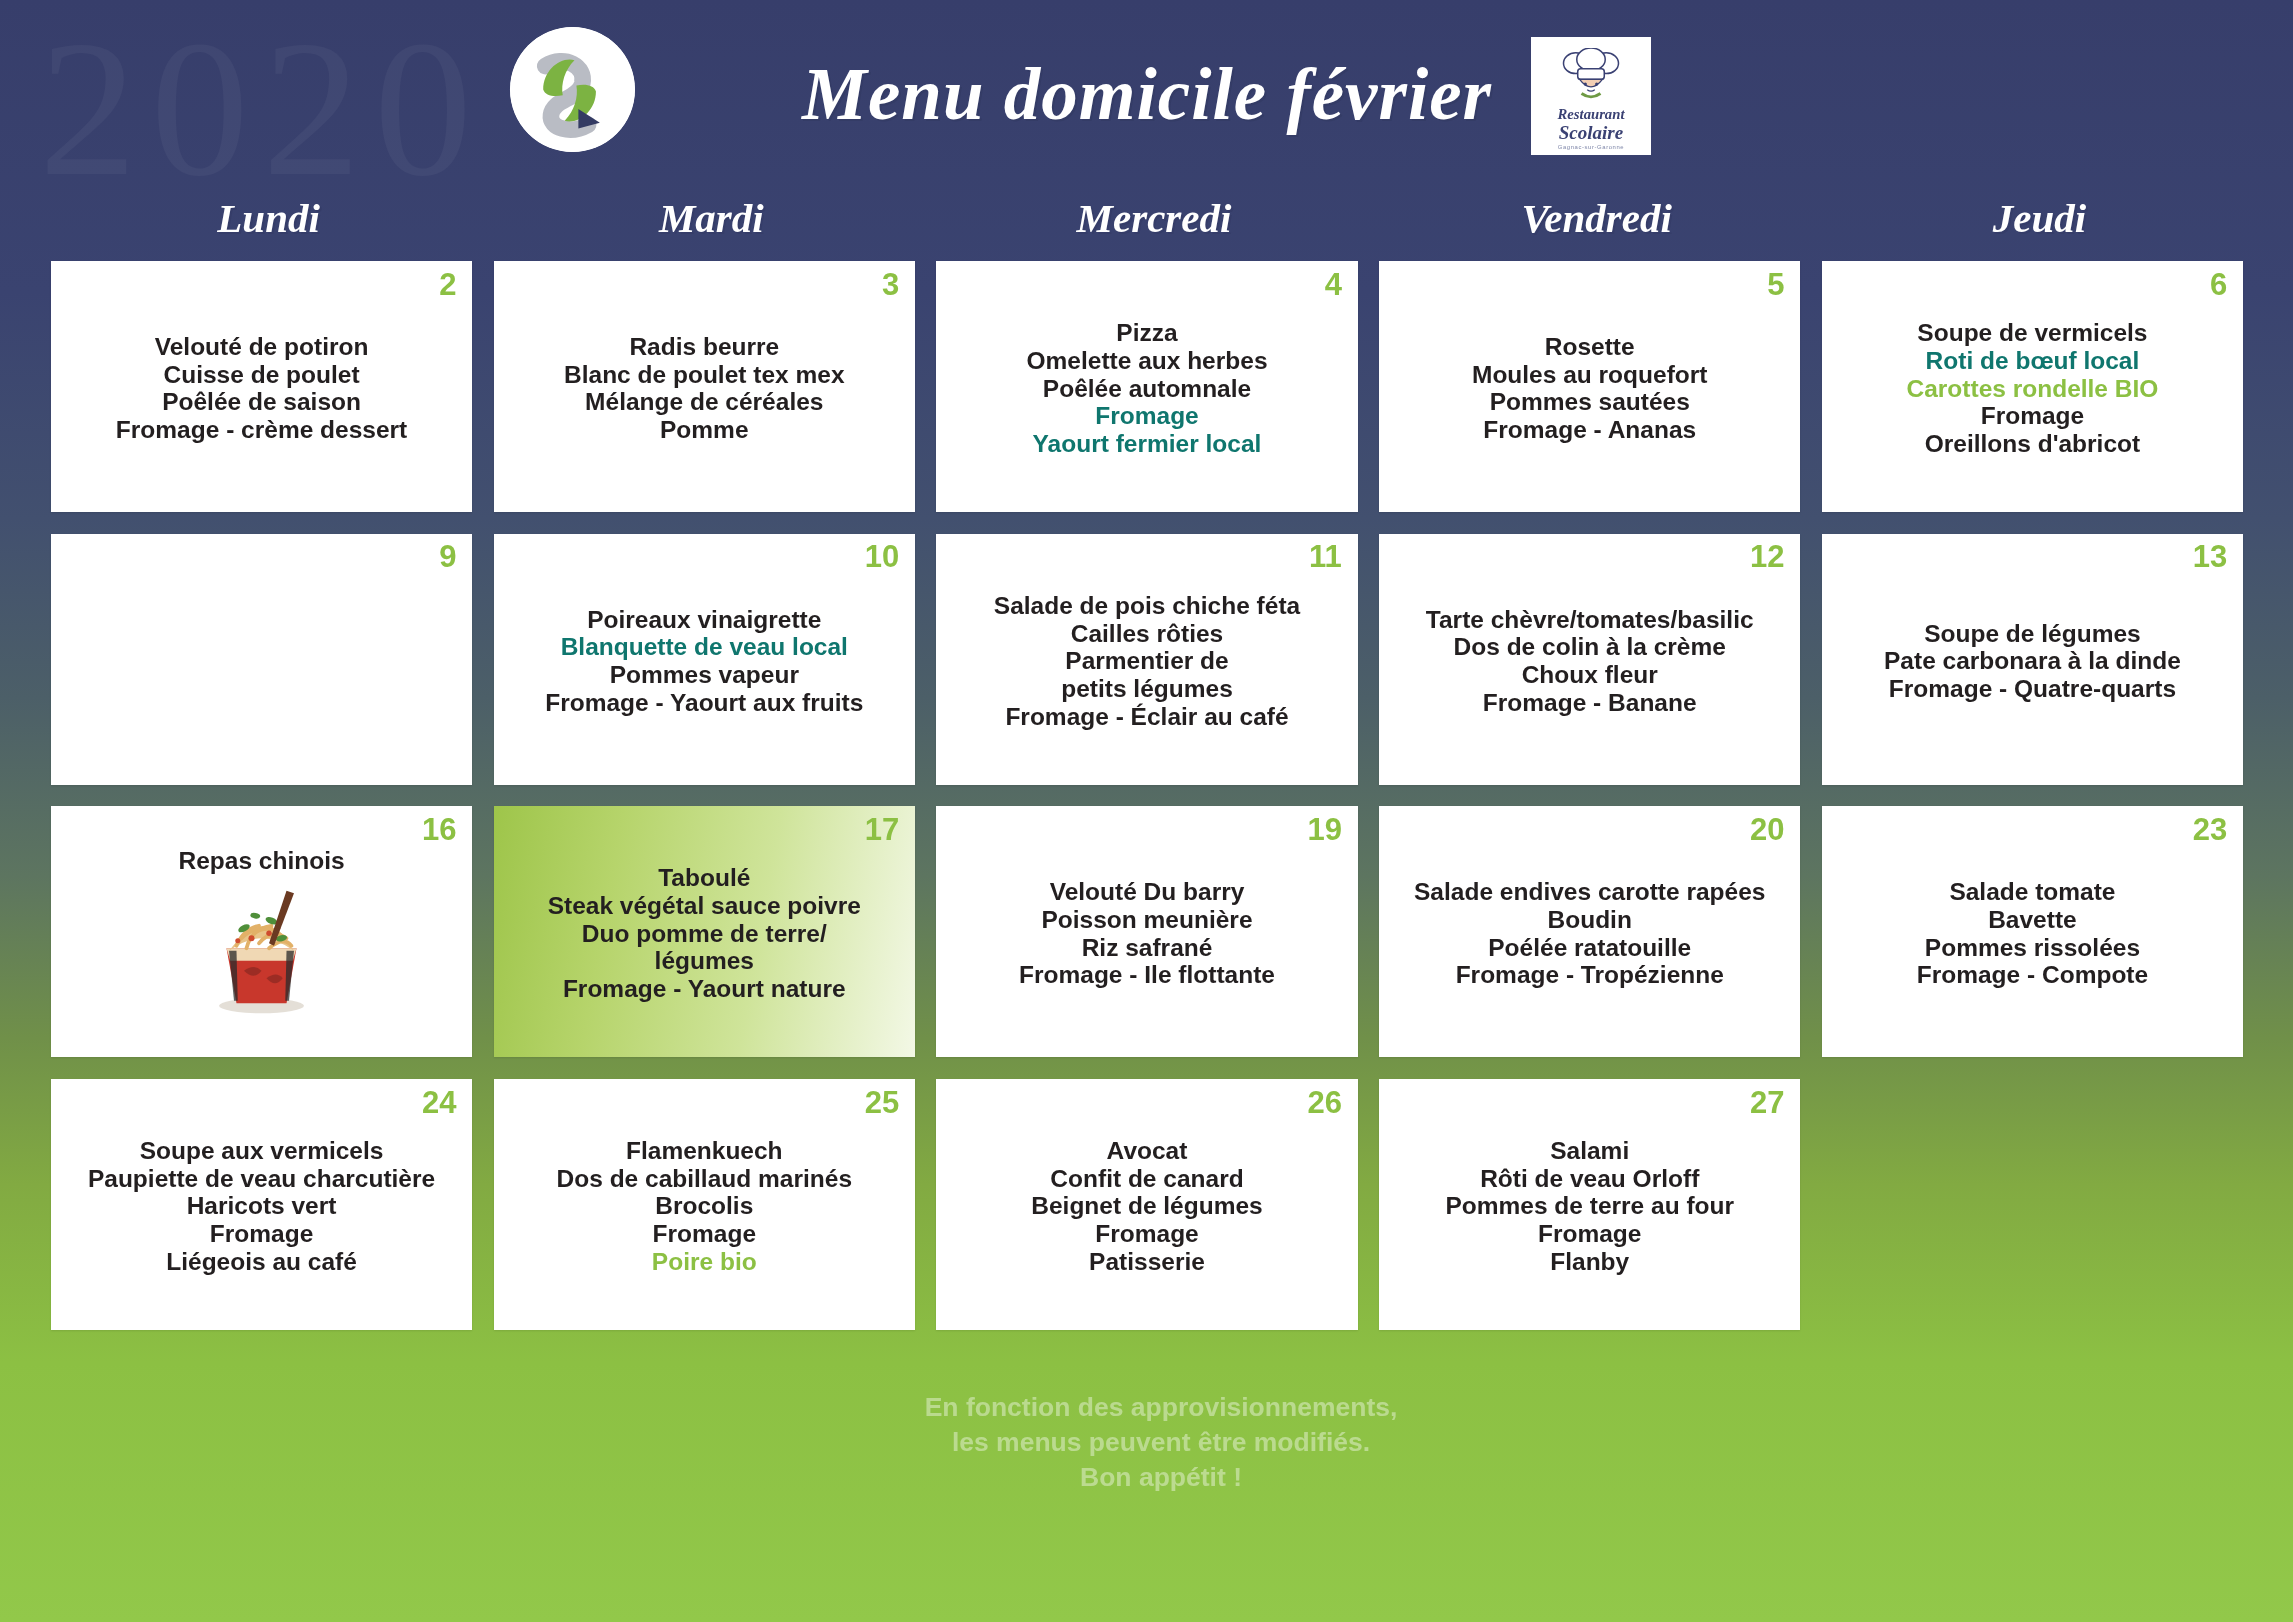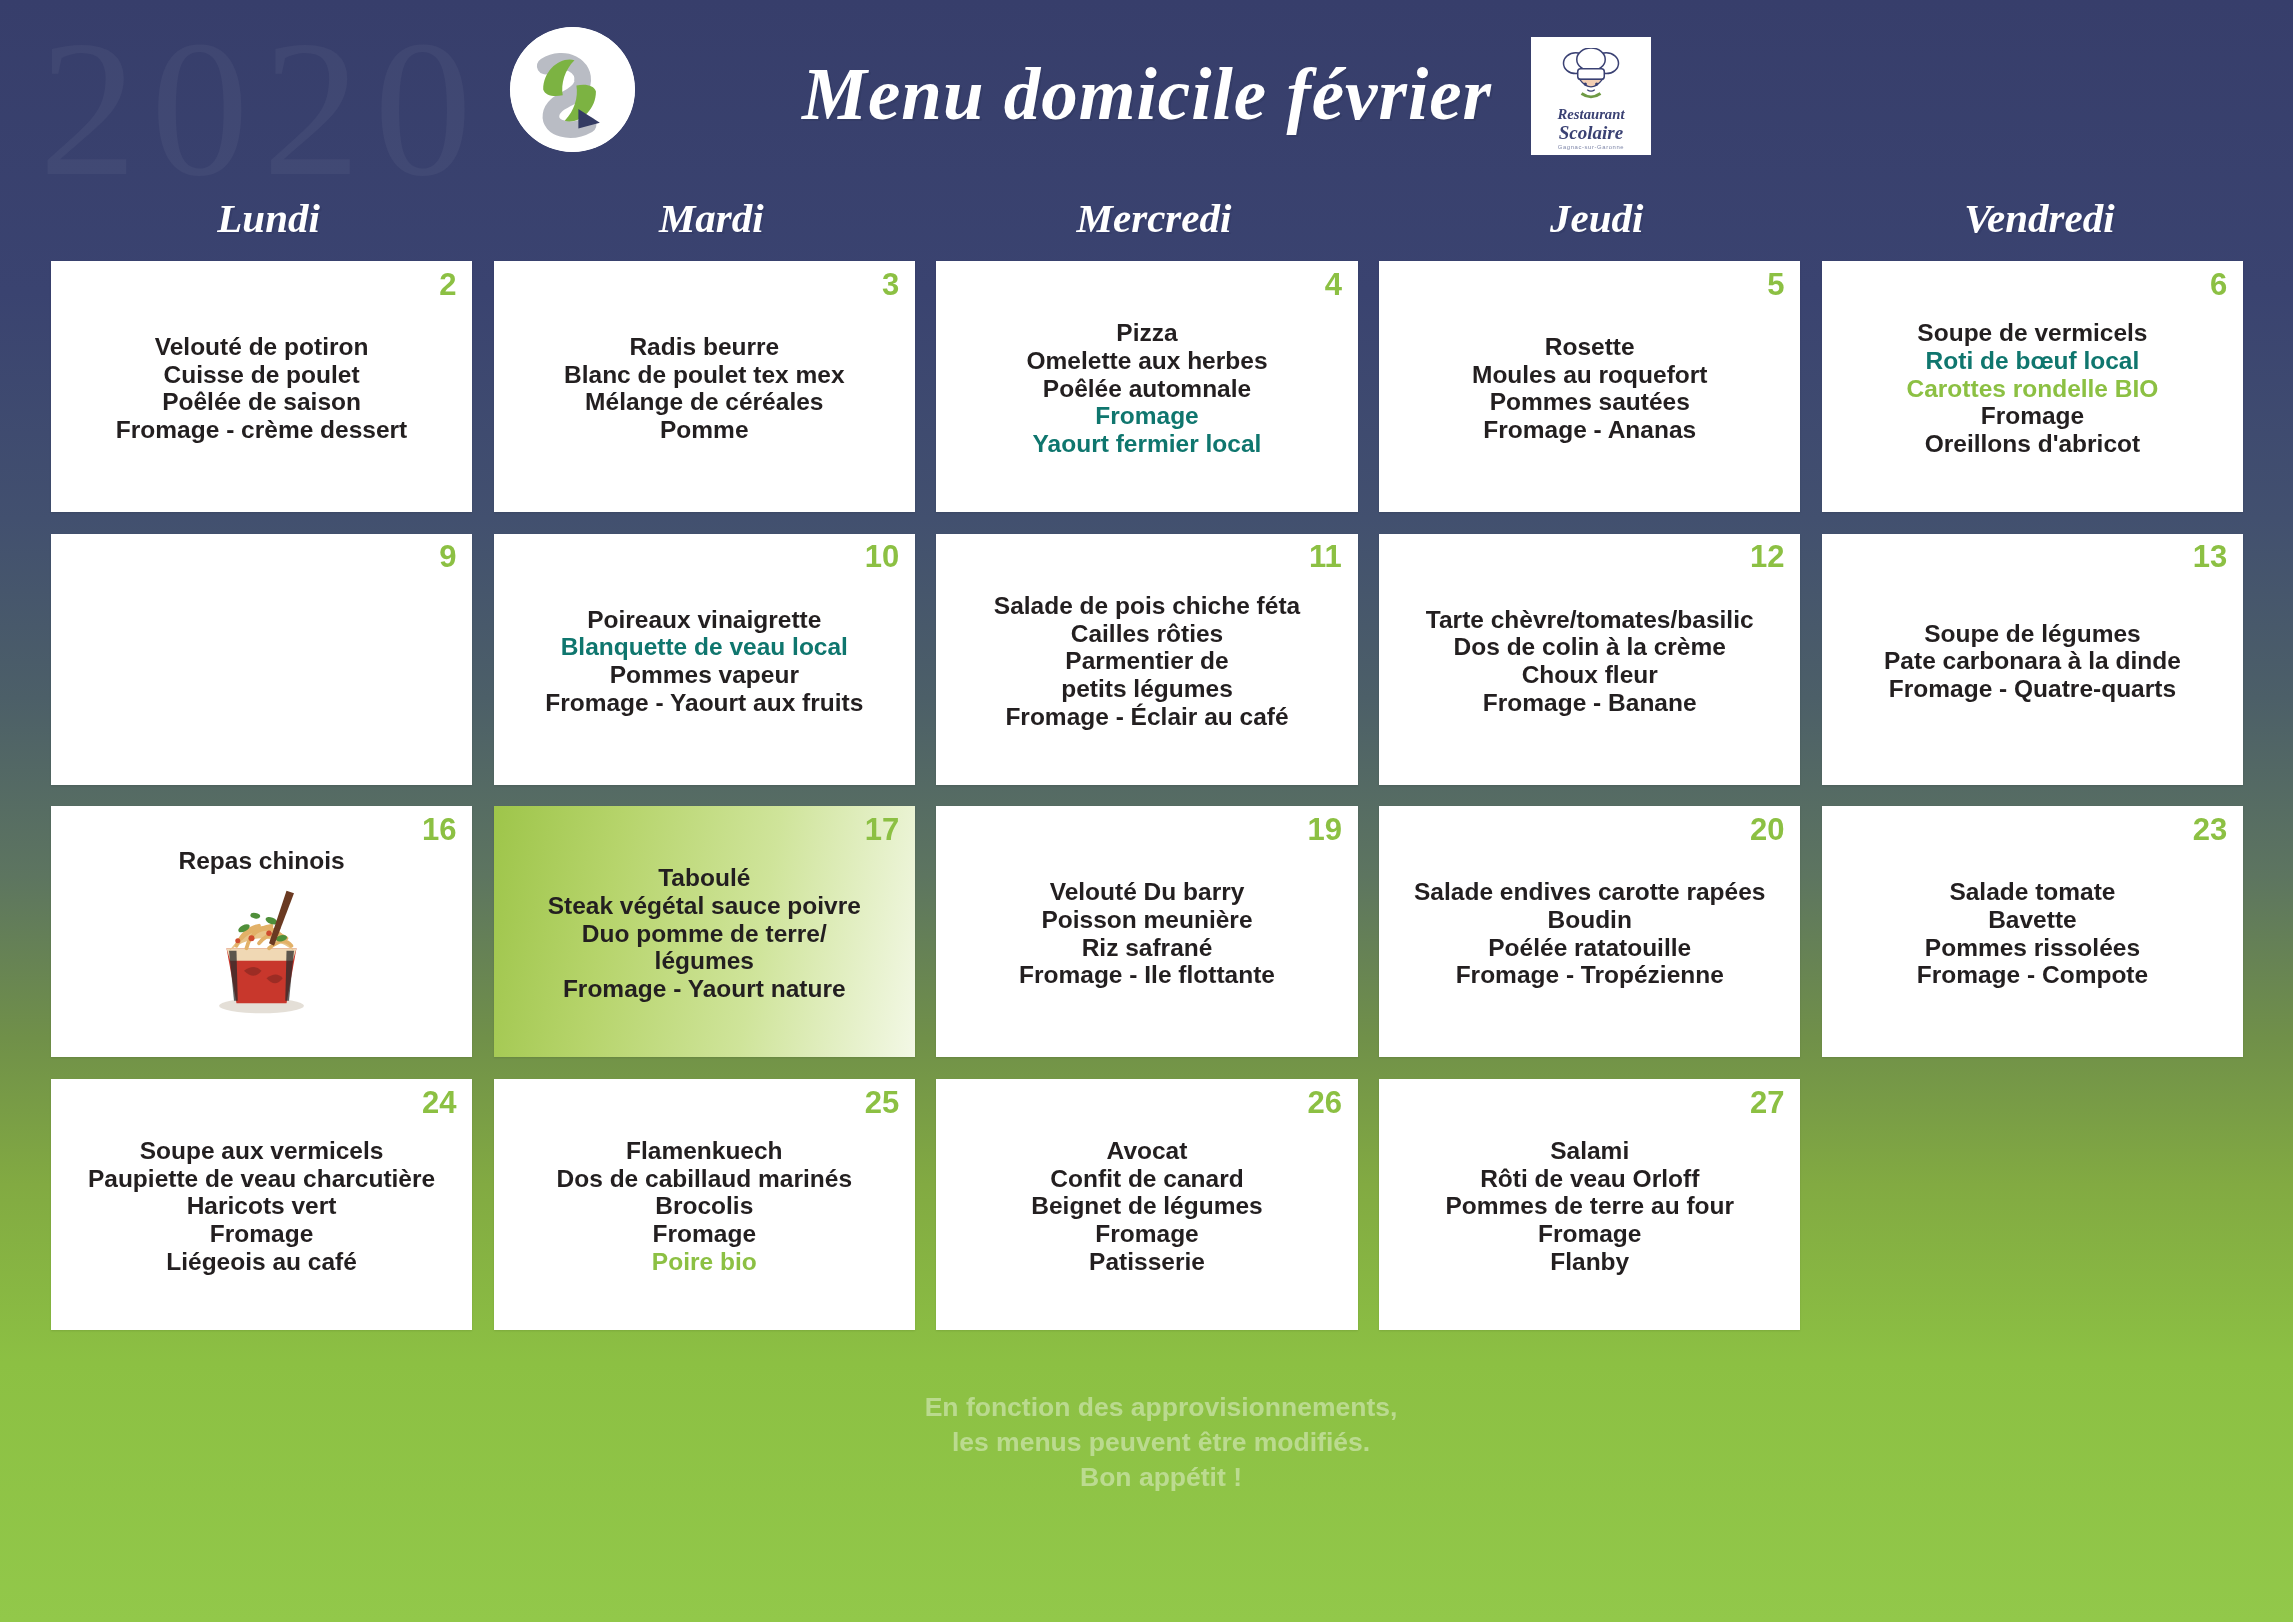--- a/index.html
+++ b/index.html
@@ -159,22 +159,22 @@
     <div class="sl-name1">Restaurant</div>
     <div class="sl-name2">Scolaire</div>
     <div class="sl-sub">Gagnac-sur-Garonne</div>
   </div>
 </div>
 
 <div class="daybar">
   <div class="dayname">Lundi</div>
   <div class="dayname">Mardi</div>
   <div class="dayname">Mercredi</div>
+  <div class="dayname">Vendredi</div>
   <div class="dayname">Jeudi</div>
-  <div class="dayname">Vendredi</div>
 </div>
 
 <div class="grid" id="calendar-grid">
     <div class="cell">
       <div class="daynum">2</div>
       <div class="dishes">
         <div class="dish">Velouté de potiron</div>
         <div class="dish">Cuisse de poulet</div>
         <div class="dish">Poêlée de saison</div>
         <div class="dish">Fromage - crème dessert</div>

